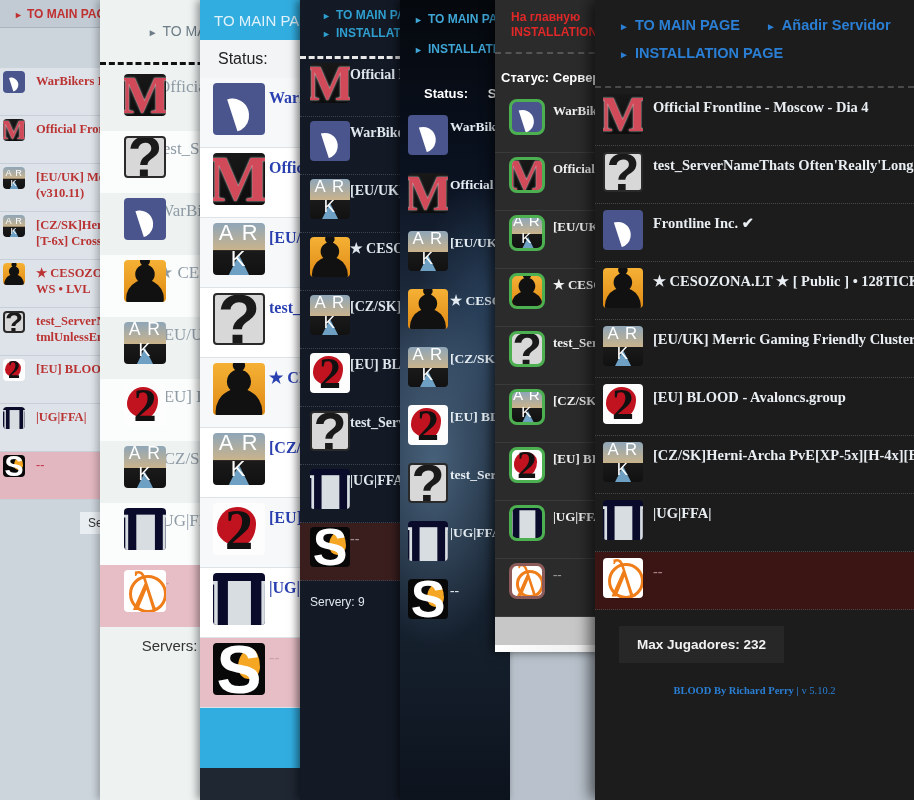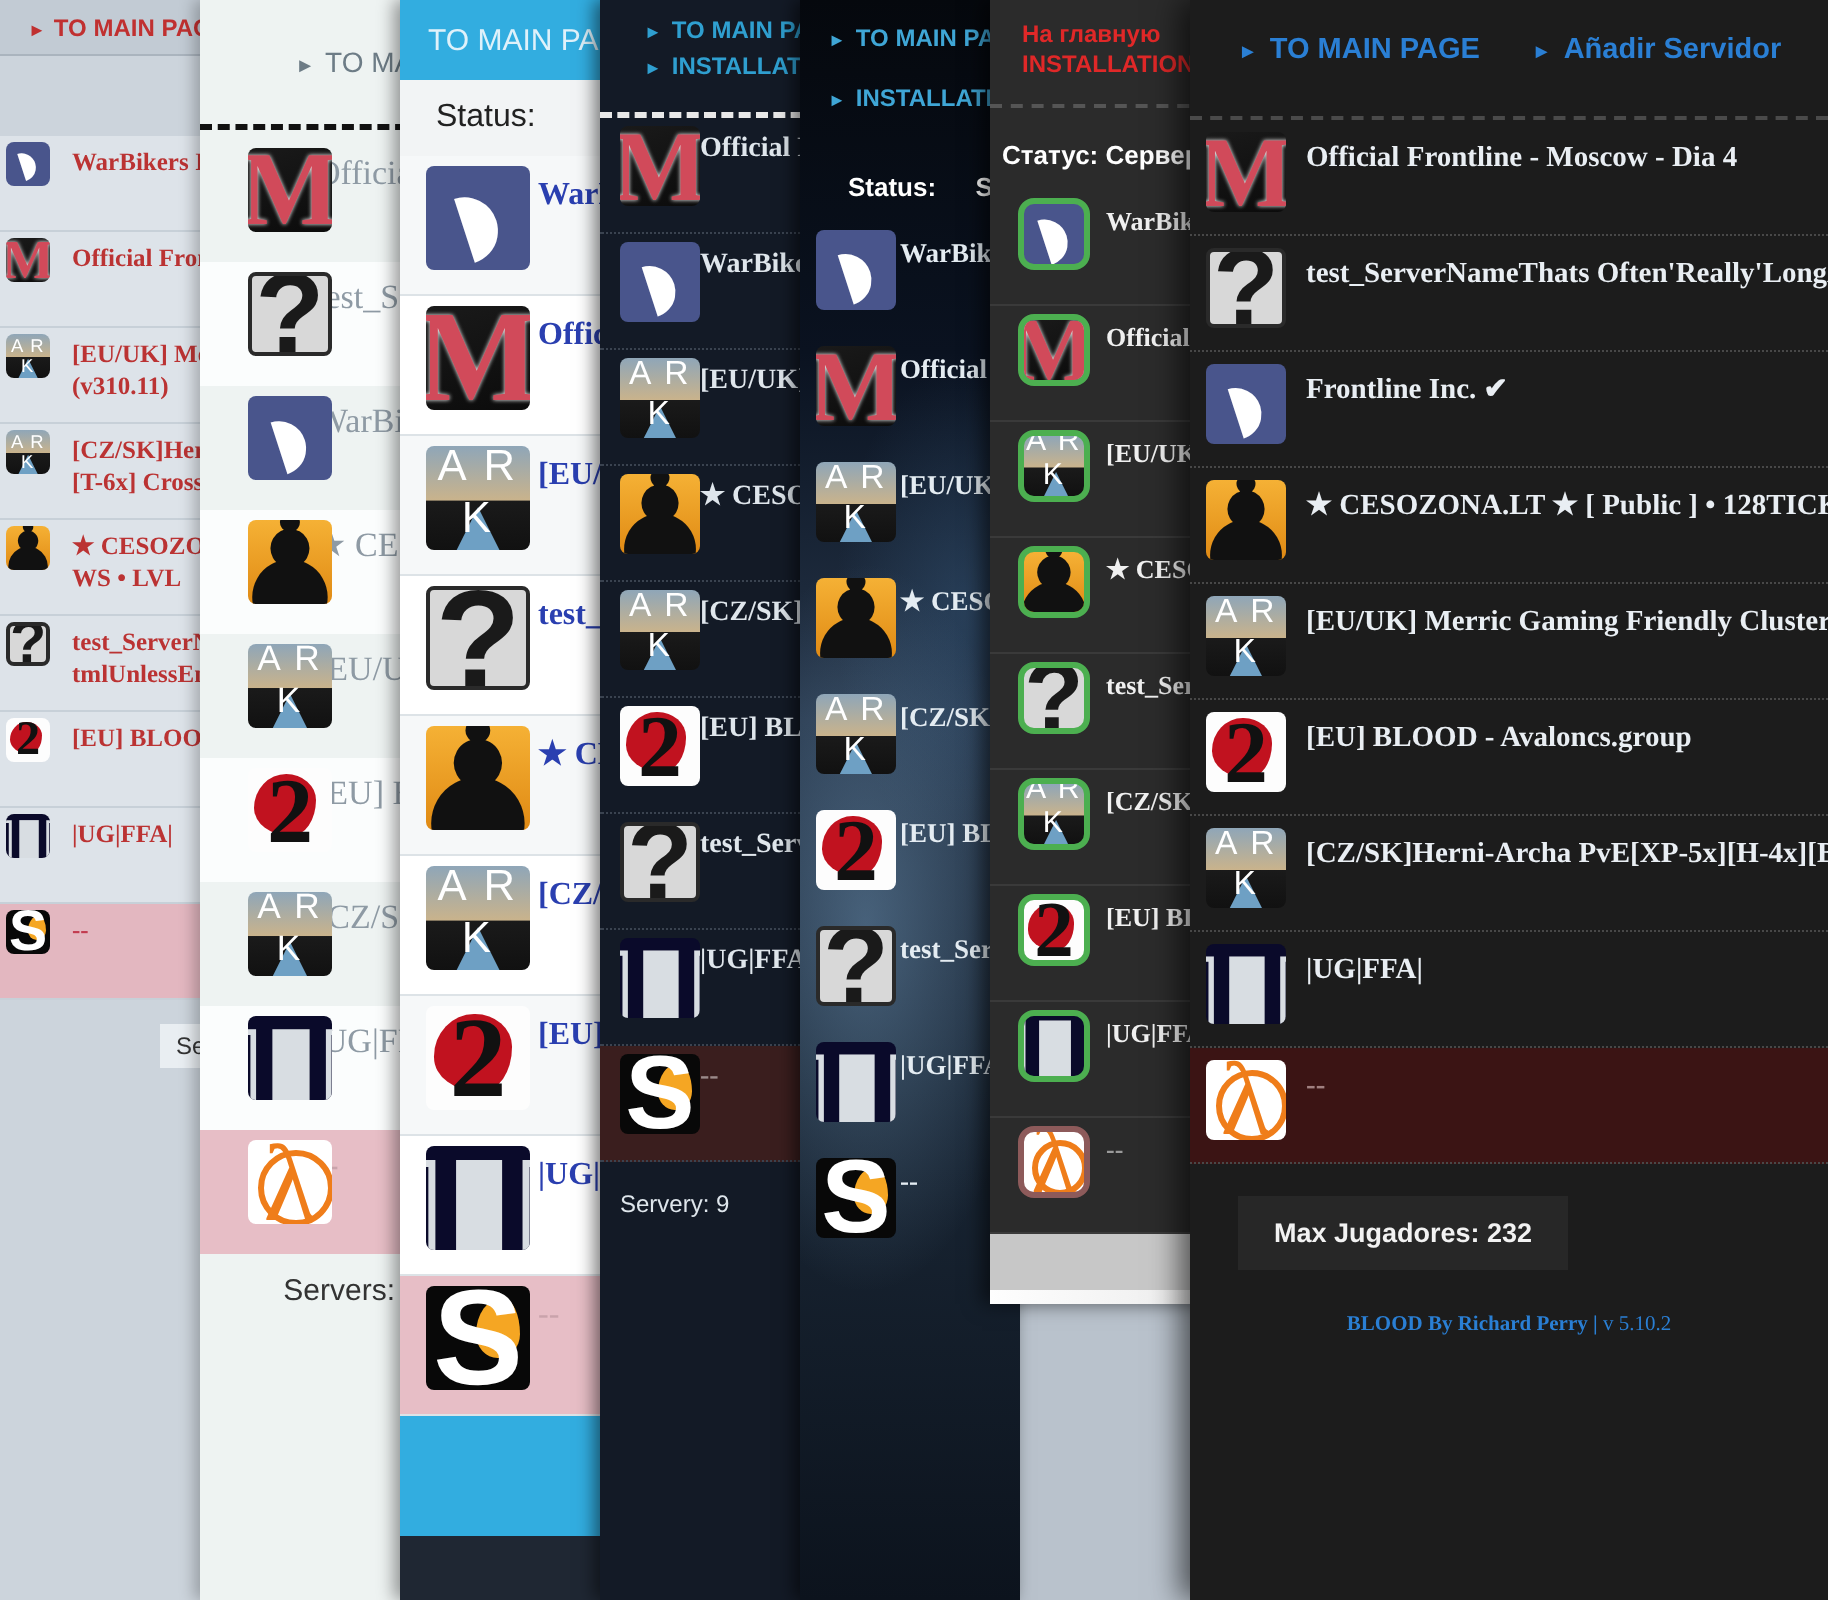--- a/index.html
+++ b/index.html
@@ -572,20 +572,23 @@
     <div class="greybar"></div>
     <div class="whitefill"></div>
   </div>
 
   <div class="panel p7">
     <div class="navbar">
       <div class="navrow">
         <span class="navlink"><span class="arw">►</span><span>TO MAIN PAGE</span></span>
         <span class="navlink"><span class="arw">►</span><span>Añadir Servidor</span></span>
       </div>
+      <div class="navrow">
+        <span class="navlink"><span class="arw">►</span><span>INSTALLATION PAGE</span></span>
+      </div>
     </div>
     <div class="dash"></div>
     <div id="p7rows">
         <div class="row">
           <div class="ic">
             <span class="shot ico-mordhau" style="width: 40px; height: 40px; font-size: 40px;"></span>
           </div>
           <div class="nm">Official Frontline - Moscow - Dia 4</div>
         </div>
         <div class="row">

